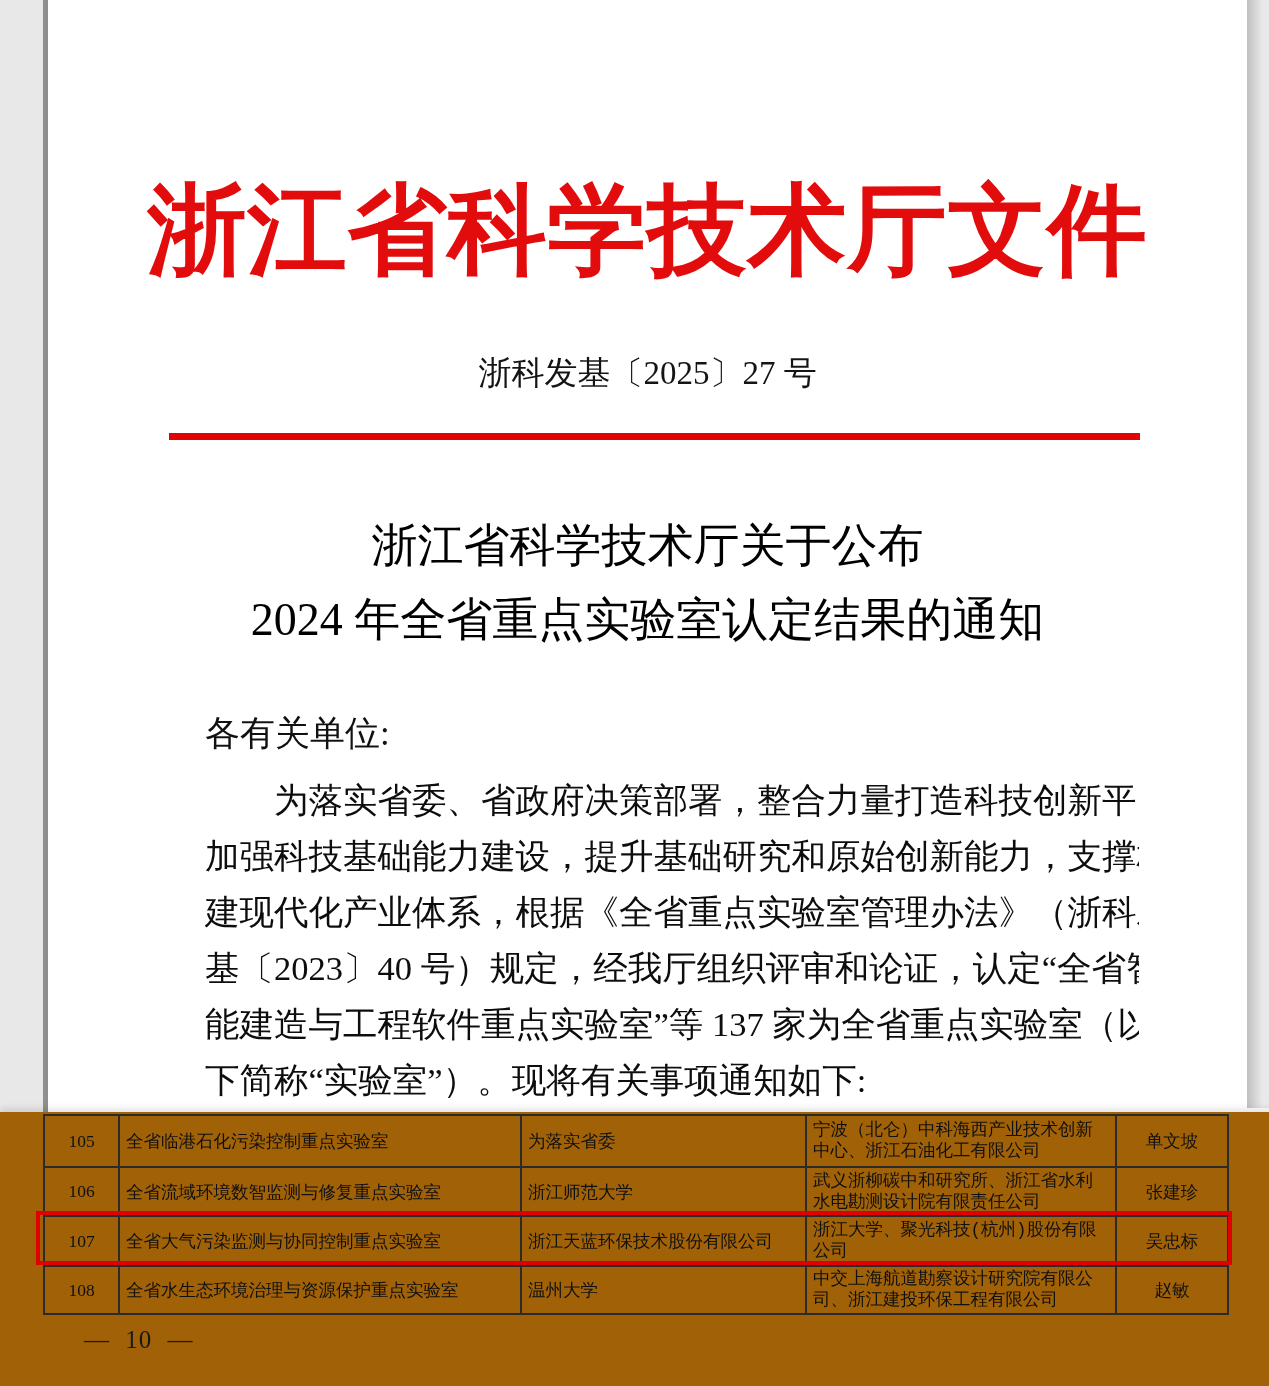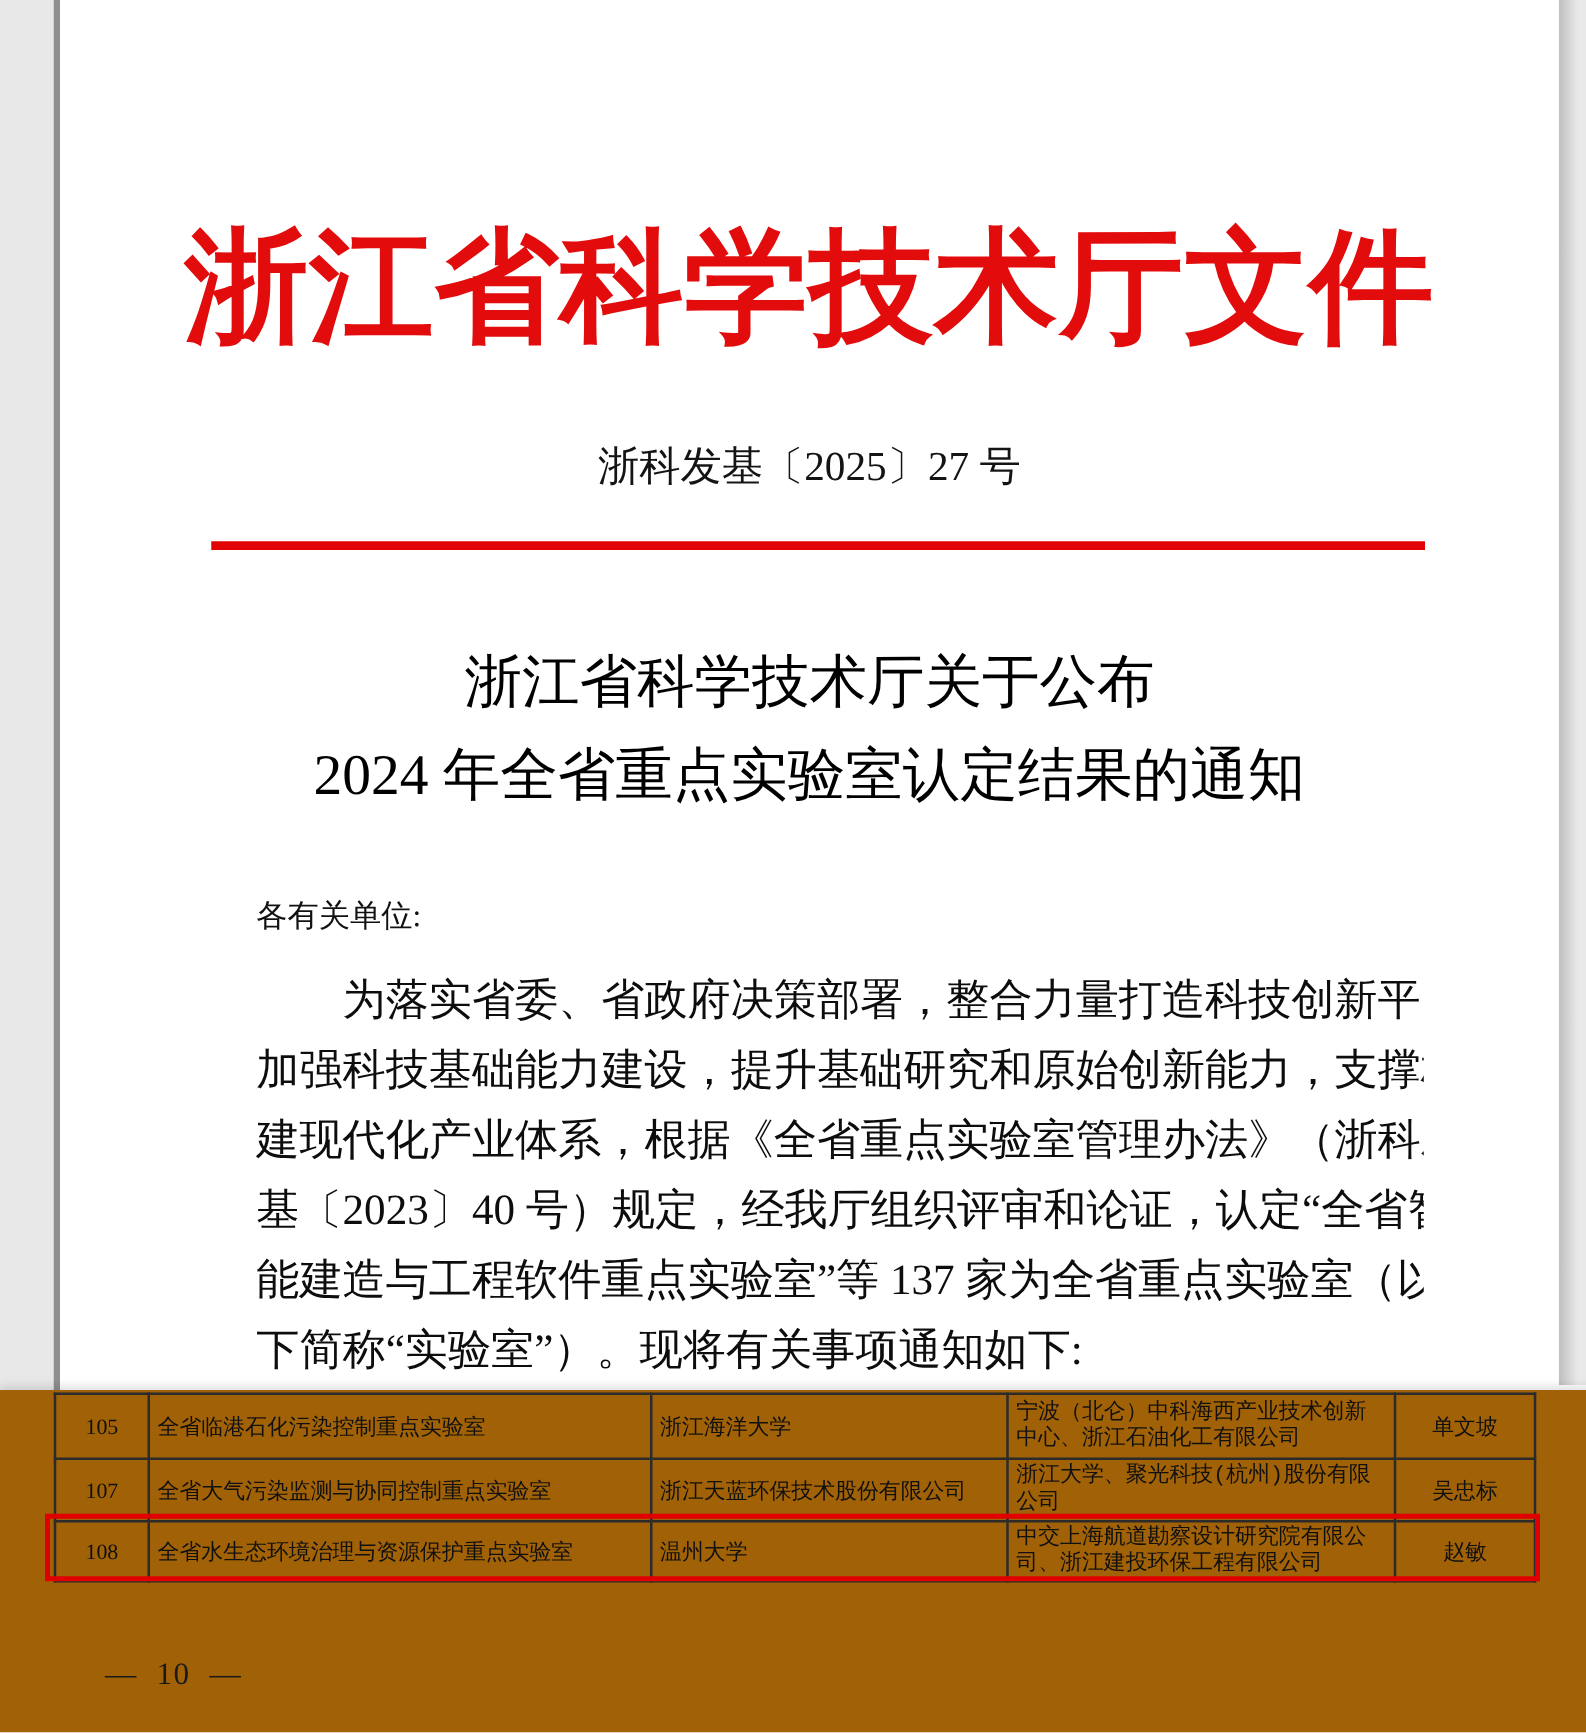--- a/index.html
+++ b/index.html
@@ -14,21 +14,21 @@
   .page{position:absolute;left:48px;top:0;width:1199px;height:1112px;background:#fff;overflow:hidden;}
 
   .doc-title{position:absolute;top:138px;left:0;width:100%;text-align:center;
     font-size:99px;line-height:1.15;font-weight:900;color:#e30c0c;letter-spacing:1px;white-space:nowrap;margin-top:36px;}
   .doc-number{position:absolute;top:351px;left:0;width:100%;text-align:center;font-size:33px;color:#141414;}
   .red-rule{position:absolute;top:433px;left:121px;width:971px;height:7px;background:#e20404;}
 
   .notice-title{position:absolute;top:509px;left:0;width:100%;text-align:center;
     font-weight:normal;font-size:46px;line-height:74px;color:#000;}
 
-  .salutation{position:absolute;top:706px;left:157px;font-size:25px;line-height:56px;}
+  .salutation{position:absolute;top:706px;left:157px;font-size:35px;line-height:56px;}
   .para{position:absolute;top:772px;left:157px;width:934px;font-size:34.5px;color:#0d0d0d;}
   .para .line{height:56px;line-height:56px;text-align:justify;text-align-last:justify;overflow:hidden;white-space:nowrap;}
   .para .line.indent{text-indent:69px;}
   .para .line.last{text-align-last:left;}
 
   
   .table-layer{position:absolute;left:0;top:1112px;width:1269px;height:274px;background:#a16207;box-shadow:0 -3px 7px rgba(0,0,0,0.12);padding-left:19px;}
   table.labs{position:absolute;left:43px;top:2px;width:1172px;border-collapse:collapse;table-layout:fixed;}
   table.labs td{border:2px solid #2b2b2b;font-size:17.5px;color:#101010;padding:2px 6px;vertical-align:middle;}
   td.c-no{width:61px;text-align:center;}
@@ -72,23 +72,30 @@
       <div class="line last">下简称“实验室”）。现将有关事项通知如下:</div>
     </div>
   </div>
 
   <div class="table-layer">
     <table class="labs">
       <tbody>
         <tr class="r1">
           <td class="c-no">105</td>
           <td class="c-lab">全省临港石化污染控制重点实验室</td>
-          <td class="c-inst">浙江海洋大学</td>
+          <td class="c-inst">为落实省委</td>
           <td class="c-part">宁波（北仑）中科海西产业技术创新中心、浙江石油化工有限公司</td>
           <td class="c-dir">单文坡</td>
+        </tr>
+        <tr class="r2">
+          <td class="c-no">106</td>
+          <td class="c-lab">全省流域环境数智监测与修复重点实验室</td>
+          <td class="c-inst">浙江师范大学</td>
+          <td class="c-part">武义浙柳碳中和研究所、浙江省水利水电勘测设计院有限责任公司</td>
+          <td class="c-dir">张建珍</td>
         </tr>
         <tr class="r3">
           <td class="c-no">107</td>
           <td class="c-lab">全省大气污染监测与协同控制重点实验室</td>
           <td class="c-inst">浙江天蓝环保技术股份有限公司</td>
           <td class="c-part">浙江大学、聚光科技(杭州)股份有限公司</td>
           <td class="c-dir">吴忠标</td>
         </tr>
         <tr class="r4">
           <td class="c-no">108</td>

